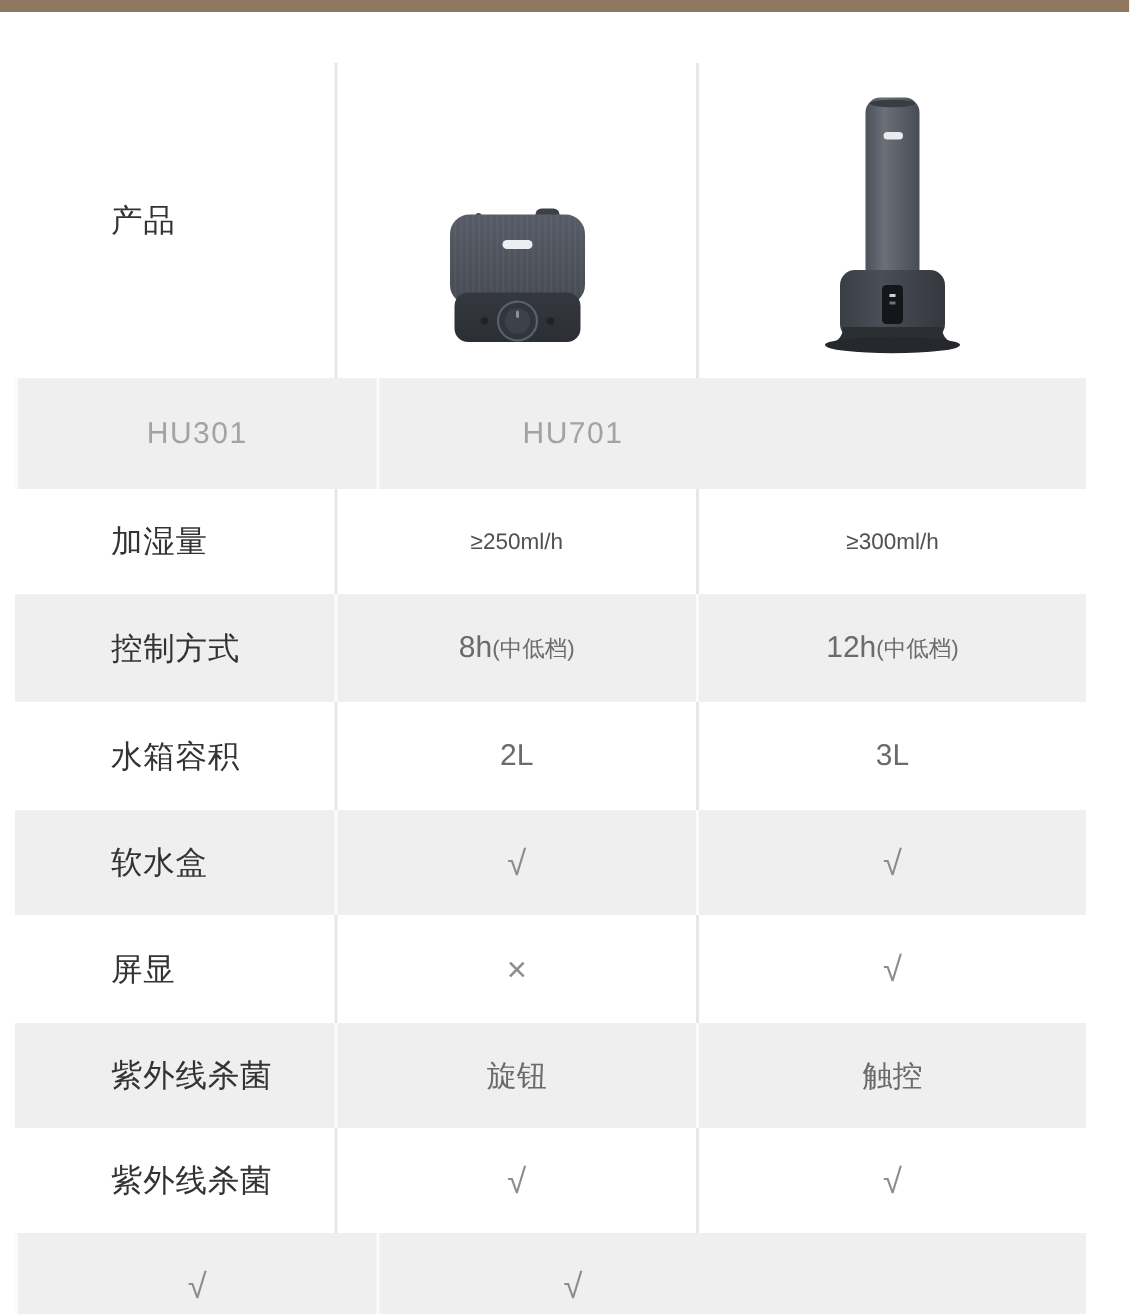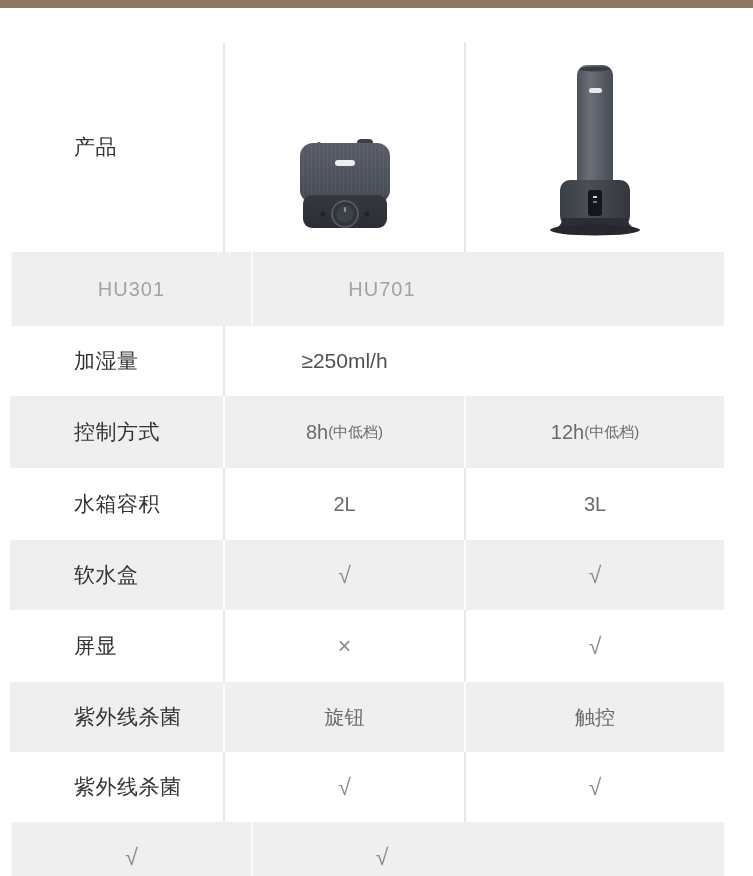--- a/index.html
+++ b/index.html
@@ -15,21 +15,21 @@
   .c2{width:241px;display:flex;align-items:center;justify-content:center;}
   .c3{width:260px;display:flex;align-items:center;justify-content:center;}
   .gray{background:#efefef;}
   .white{background:#ffffff;}
   .white .c2,.white .c3{border-left:2px solid #e7e7e7;}
   .gray .c2,.gray .c3{border-left:2px solid #fbfbfb;}
   .h210{height:210px;} .h74{height:74px;} .h72{height:72px;} .h70{height:70px;}
   .label{color:#333333;font-size:21px;letter-spacing:0.5px;}
   .model{color:#a3a3a3;font-size:20px;letter-spacing:1px;}
   .v{color:#6b6b6b;font-size:20px;}
-  .v-dark{color:#515151;font-size:21px;}
+  .v-dark{color:#515151;font-size:15px;}
   .sub{font-size:15px;}
   .sym{color:#8c8c8c;font-size:23px;font-weight:300;}
   .img-cell{align-items:flex-end;}
   .hu301-img{margin-bottom:22px;display:block;}
   .hu701-img{margin-bottom:16px;display:block;}
   .spacer{height:12px;background:#ffffff;}
   .next-band .cell{height:6px;}
   .next-band .c2,.next-band .c3{border-left:2px solid #ffffff;}
   .next-band .cell{background:#f2f2f2;}
 </style>
@@ -101,20 +101,21 @@
     </div>
 
     <div class="row gray h74">
       <div class="cell c2 model">HU301</div>
       <div class="cell c3 model">HU701</div>
     </div>
 
     <div class="row white h70">
       <div class="cell c1 label">加湿量</div>
       <div class="cell c2 v-dark">≥250ml/h</div>
+      <div class="cell c3 v-dark">≥300ml/h</div>
     </div>
 
     <div class="row gray h72">
       <div class="cell c1 label">控制方式</div>
       <div class="cell c2 v">
           <span>8h</span>
           <span class="sub">(中低档)</span>
         </div>
       <div class="cell c3 v">
           <span>12h</span>

